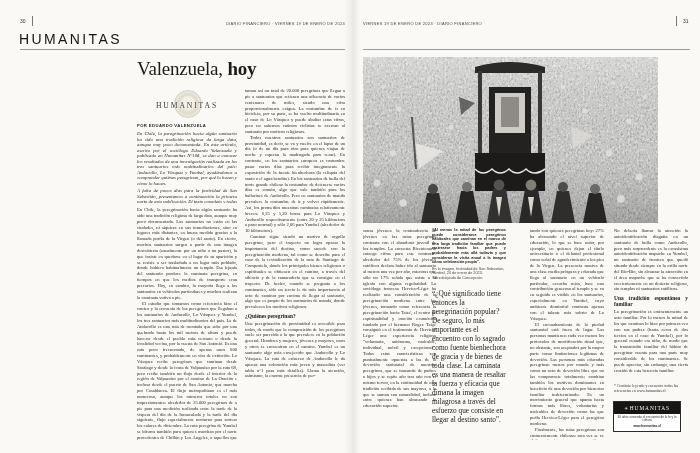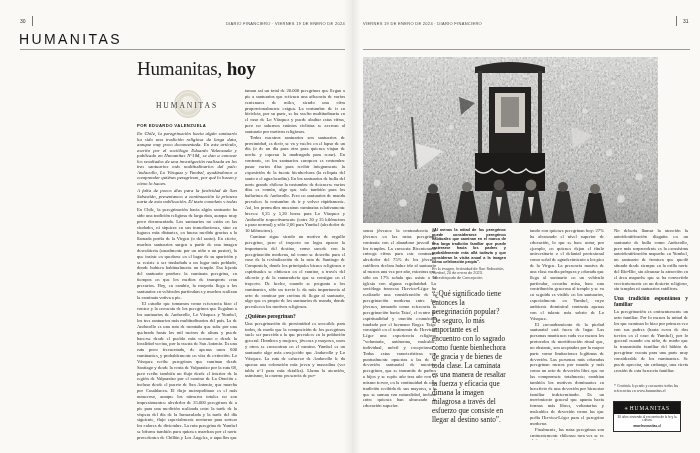--- a/index.html
+++ b/index.html
@@ -53,21 +53,21 @@
 </style>
 </head>
 <body>
 
 <div class="abs pagenum" style="left:20px;top:18px;">30</div>
 <div class="abs tick" style="left:32px;top:16px;"></div>
 <div class="abs dateline" style="left:345px;top:21px;transform:translateX(-100%);">DIARIO FINANCIERO · VIERNES 19 DE ENERO DE 2024</div>
 <div class="abs masthead" style="left:19px;top:31px;">HUMANITAS</div>
 <div class="abs hrule" style="left:20px;top:49px;width:325px;"></div>
 
-<div class="abs title" style="left:137px;top:59px;"><span>Humanitas,</span><b> hoy</b></div>
+<div class="abs title" style="left:137px;top:59px;"><span>Valenzuela,</span><b> hoy</b></div>
 
 <div class="abs logoblock" style="left:137px;top:90px;">
   <div class="seal"></div>
   <div class="logotext">HUMANITAS</div>
 </div>
 
 <div class="abs byline" style="left:137px;top:123px;">POR EDUARDO VALENZUELA</div>
 
 <div class="abs intro" style="left:137px;top:131px;width:100px;height:72px;">
     <p>En Chile, la peregrinación hacia algún santuario ha sido una tradición religiosa de larga data, aunque muy poco documentada. En este artículo, escrito por el sociólogo Eduardo Valenzuela y publicado en Humanitas N°104, se dan a conocer los resultados de una investigación realizada en los tres santuarios más multitudinarios del país: Andacollo, Lo Vásquez y Yumbel, ayudándonos a comprender quiénes peregrinan, por qué lo hacen y cómo lo hacen.</p>

